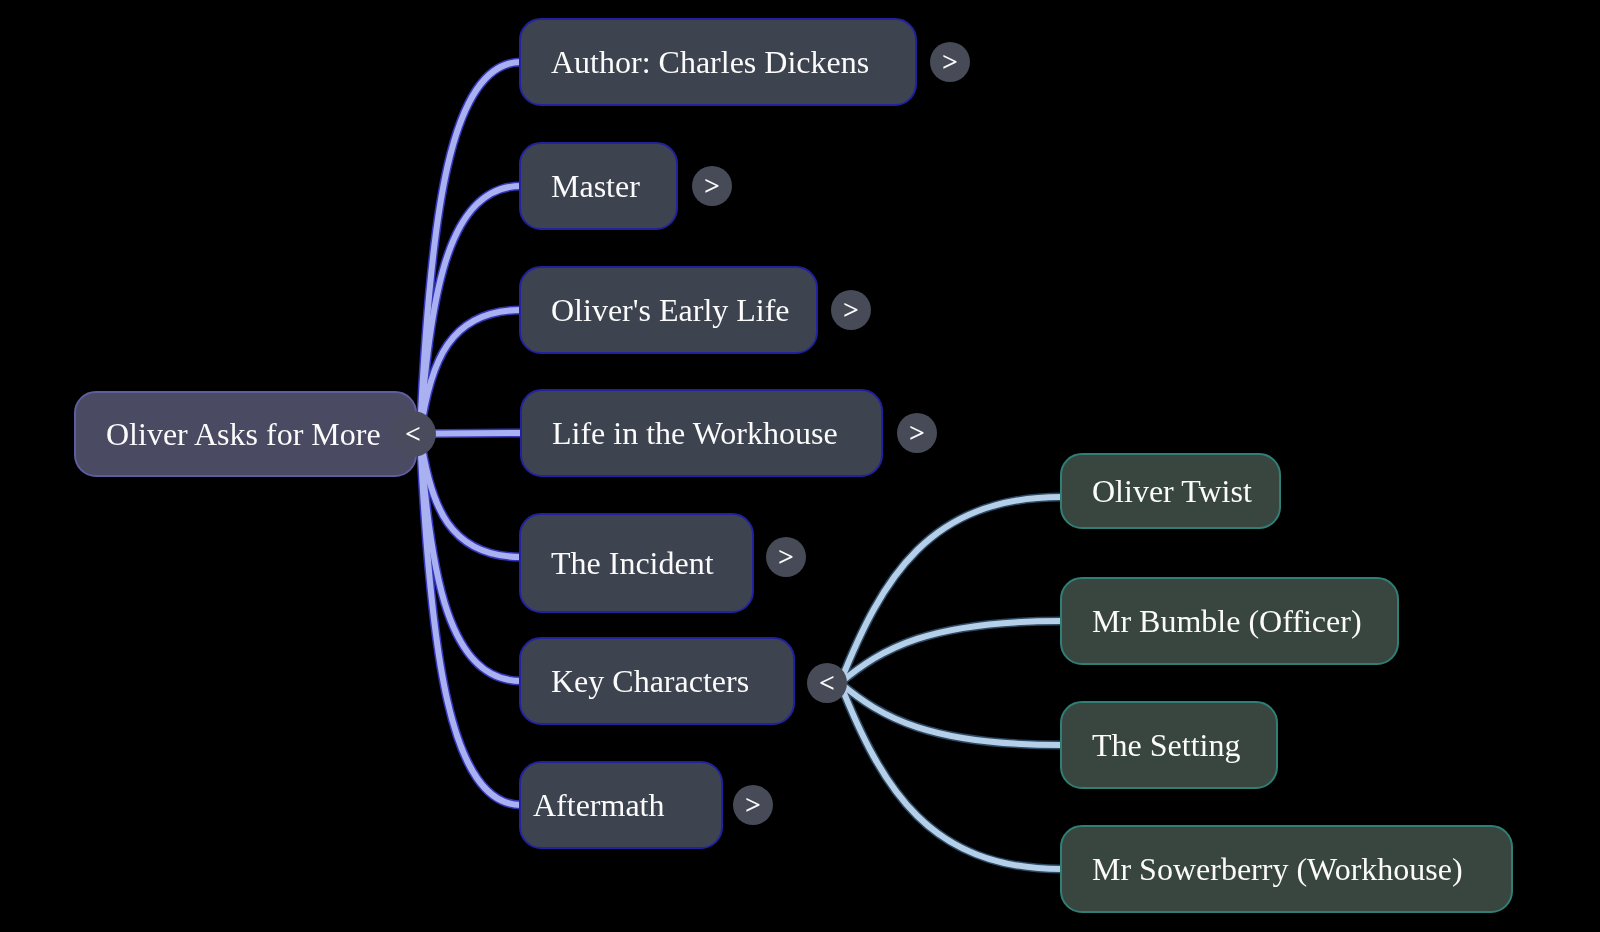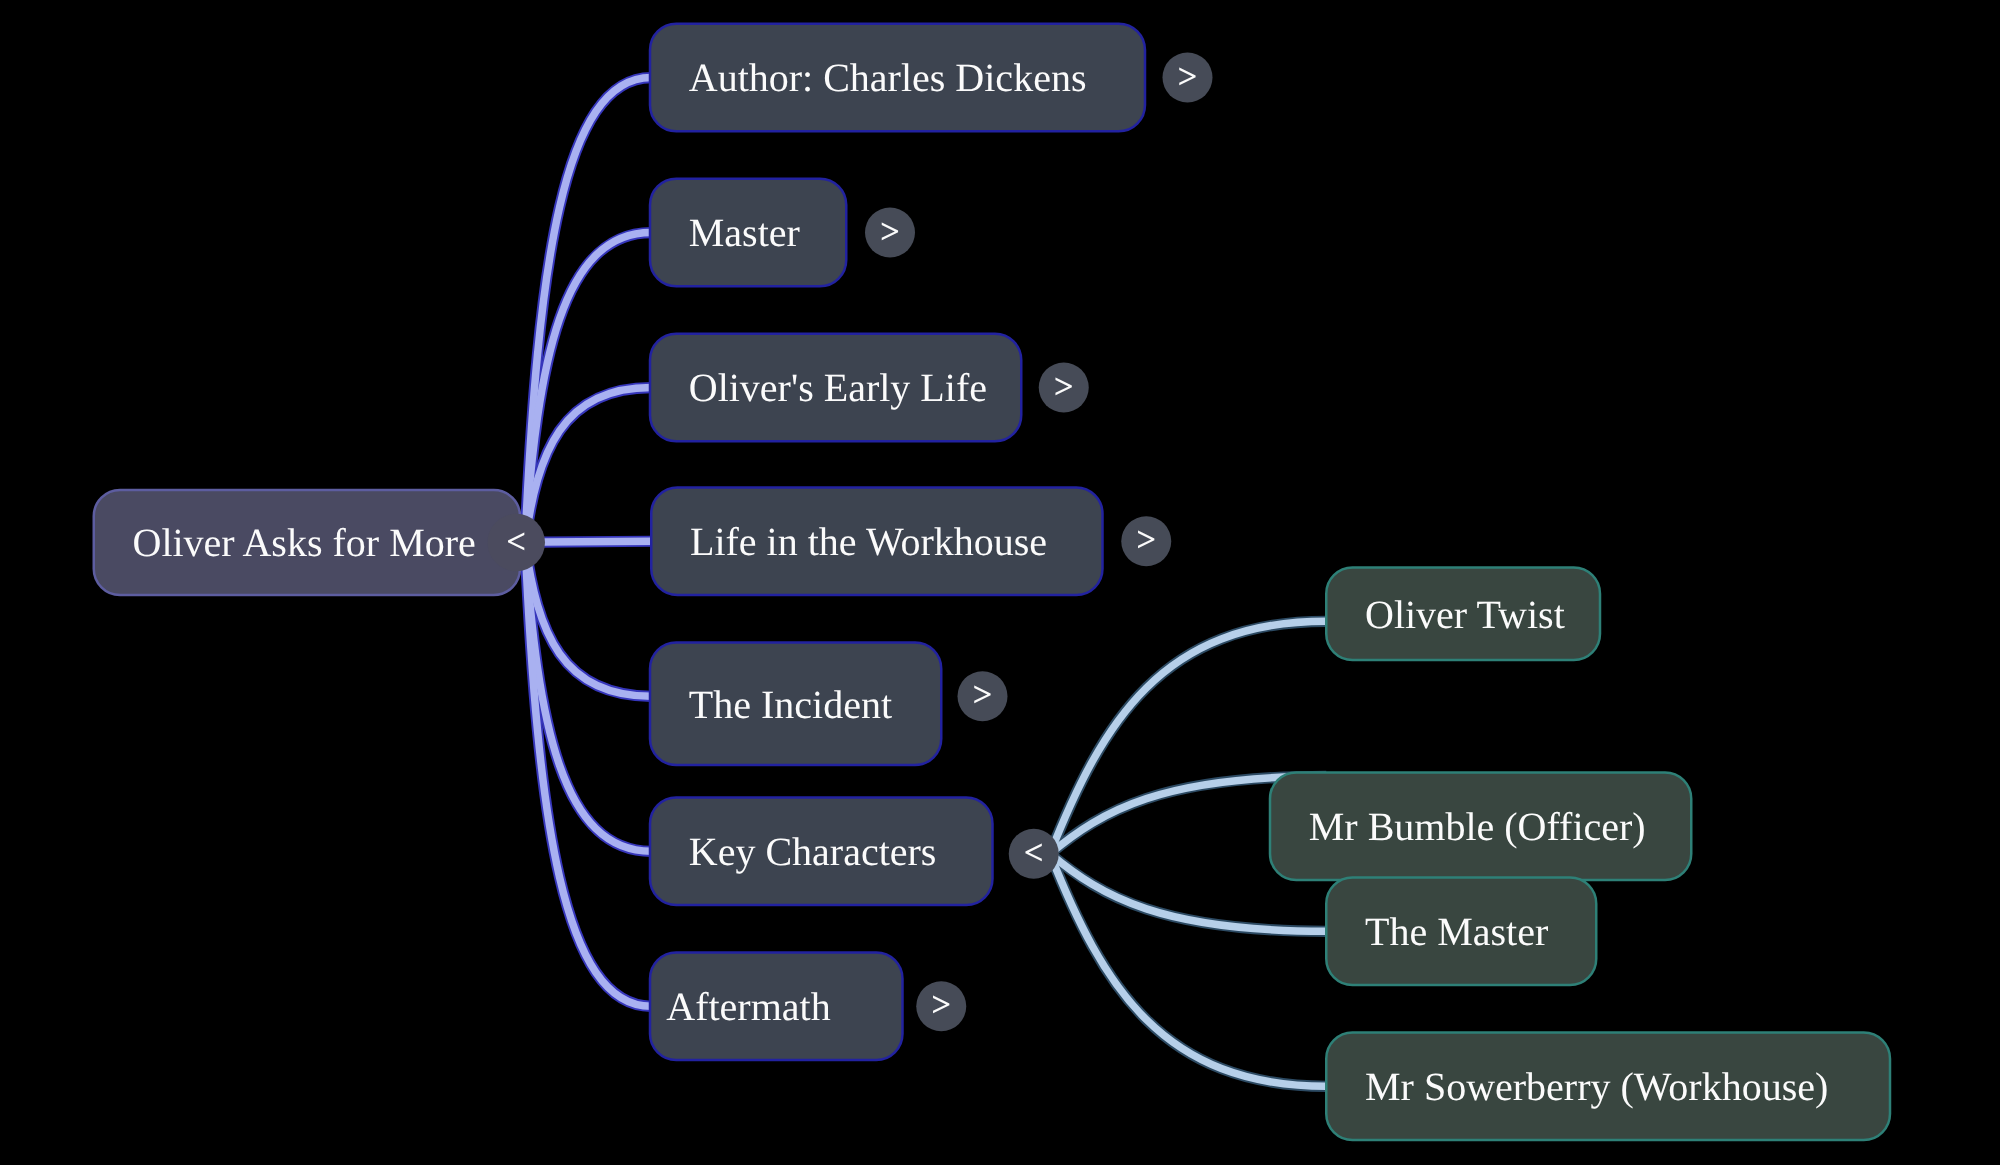--- a/index.html
+++ b/index.html
@@ -43,21 +43,21 @@
   
   #n-root{left:34px;top:391px;width:343px;height:86px;margin-left:40px;}
   #n-c0{left:519px;top:18px;width:398px;height:88px;}
   #n-c1{left:519px;top:142px;width:159px;height:88px;}
   #n-c2{left:519px;top:266px;width:299px;height:88px;}
   #n-c3{left:520px;top:389px;width:363px;height:88px;}
   #n-c4{left:519px;top:513px;width:235px;height:100px;}
   #n-c5{left:519px;top:637px;width:276px;height:88px;}
   #n-c6{left:519px;top:761px;width:204px;height:88px;padding-left:12px;}
   #n-g0{left:1060px;top:453px;width:221px;height:76px;}
-  #n-g1{left:1015px;top:577px;width:339px;height:88px;margin-top:40px;}
+  #n-g1{left:1060px;top:577px;width:339px;height:88px;}
   #n-g2{left:1060px;top:701px;width:218px;height:88px;}
   #n-g3{left:1060px;top:825px;width:453px;height:88px;}
   
   #t-root{left:390px;top:411px;width:46px;height:46px;}
   #t-c0{left:930px;top:42px;width:40px;height:40px;}
   #t-c1{left:692px;top:166px;width:40px;height:40px;}
   #t-c2{left:831px;top:290px;width:40px;height:40px;}
   #t-c3{left:897px;top:413px;width:40px;height:40px;}
   #t-c4{left:766px;top:537px;width:40px;height:40px;}
   #t-c5{left:807px;top:663px;width:40px;height:40px;}
@@ -153,19 +153,19 @@
     <span>&gt;</span>
   </div>
 
   <div id="n-g0" class="node lvl2">
     <span>Oliver Twist</span>
   </div>
   <div id="n-g1" class="node lvl2">
     <span>Mr Bumble (Officer)</span>
   </div>
   <div id="n-g2" class="node lvl2">
-    <span>The Master</span>
+    <span>The Setting</span>
   </div>
   <div id="n-g3" class="node lvl2">
     <span>Mr Sowerberry (Workhouse)</span>
   </div>
 
 </div>
 
 </body></html>

